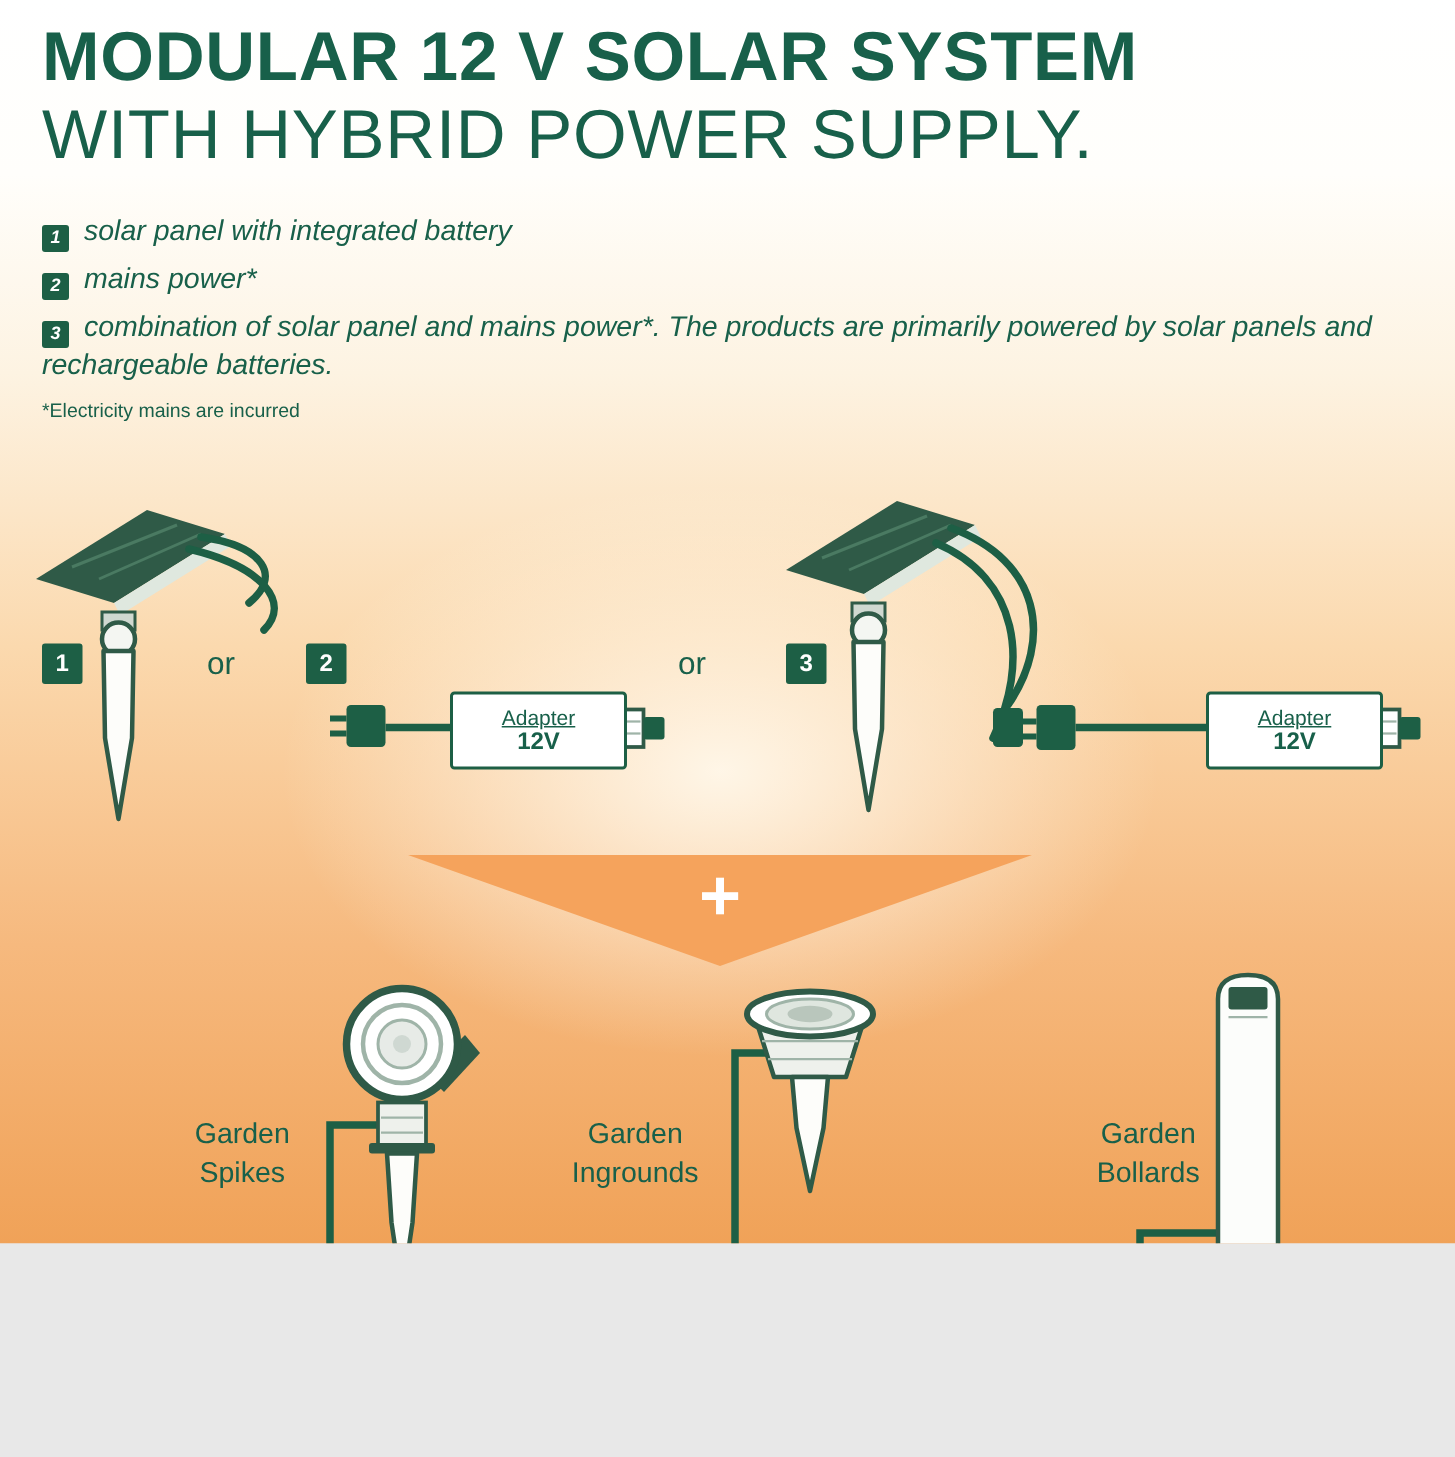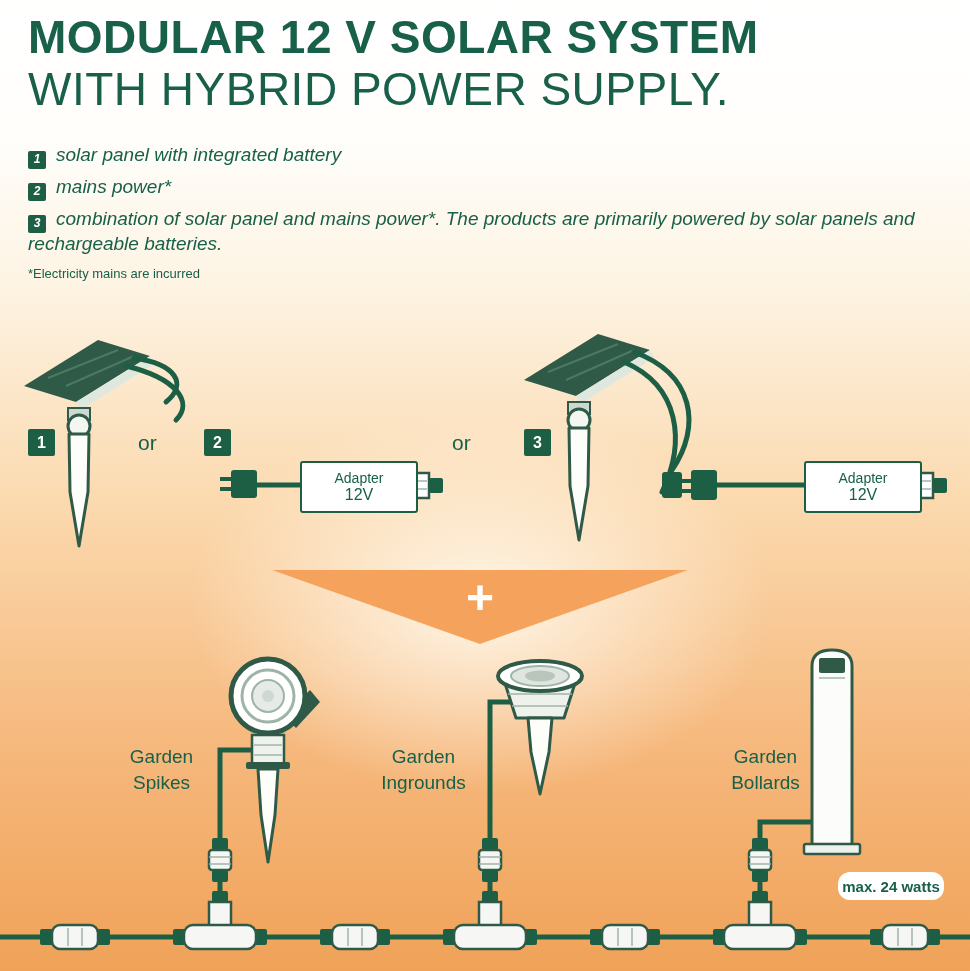--- a/index.html
+++ b/index.html
@@ -1,17 +1,17 @@
 <!DOCTYPE html>
 <html><head>
 <meta charset="utf-8">
 <style>
   html,body{margin:0;padding:0;background:#e8e8e8;}
   .canvas{
-    position:relative;width:970px;height:971px;overflow:hidden;
+    position:relative;width:970px;height:829px;overflow:hidden;
     font-family:"Liberation Sans","DejaVu Sans",sans-serif;
     background:
       radial-gradient(ellipse 430px 280px at 49.5% 62%, rgba(255,248,235,0.95) 0%, rgba(255,248,235,0) 68%),
       linear-gradient(180deg,#ffffff 0%,#fffefb 14%,#fdf3e2 30%,#fbd9ae 52%,#f6b97e 76%,#f0a258 100%);
     color:#18604a;
   }
   .abs{position:absolute;}
   
   .title1{left:28px;top:12px;font-size:46px;font-weight:bold;letter-spacing:0.5px;line-height:1.1;}
   .title2{left:28px;top:64px;font-size:46px;font-weight:normal;letter-spacing:0.5px;line-height:1.1;text-align:right;}
@@ -22,22 +22,22 @@
   .num-badge{display:inline-flex;align-items:center;justify-content:center;
     width:18px;height:18px;background:#1d5f45;color:#fff;font-size:12px;font-weight:bold;
     border-radius:2px;margin-right:10px;position:relative;top:2px;}
   .footnote{font-size:13px;margin-top:10px;}
   
   .big-badge{width:27px;height:27px;background:#1d5f45;color:#fff;font-weight:bold;
     font-size:16px;display:flex;align-items:center;justify-content:center;border-radius:2px;}
   .or-label{font-size:21px;height:27px;line-height:27px;}
   .adapter{width:114px;height:48px;background:#ffffff;border:2px solid #1d5f45;border-radius:3px;
     display:flex;flex-direction:column;align-items:center;justify-content:center;line-height:1.15;}
-  .adapter .a1{font-size:14px;}
-  .adapter .a2{font-size:16px;font-weight:normal;}
+  .adapter .a1{font-size:14px;text-decoration:underline;}
+  .adapter .a2{font-size:16px;font-weight:bold;}
   .plus-sign{left:452px;top:570px;width:56px;height:58px;line-height:56px;text-align:center;
     color:#ffffff;font-size:48px;font-weight:bold;}
   .product-label{font-size:19px;line-height:1.38;white-space:pre-line;text-align:center;}
   .max-watts{left:838px;top:872px;width:106px;height:28px;background:#ffffff;border-radius:12px;
     font-size:15px;font-weight:bold;display:flex;align-items:center;justify-content:center;text-align:center;}
   svg{position:absolute;left:0;top:0;}
 </style>
 </head>
 <body>
 

